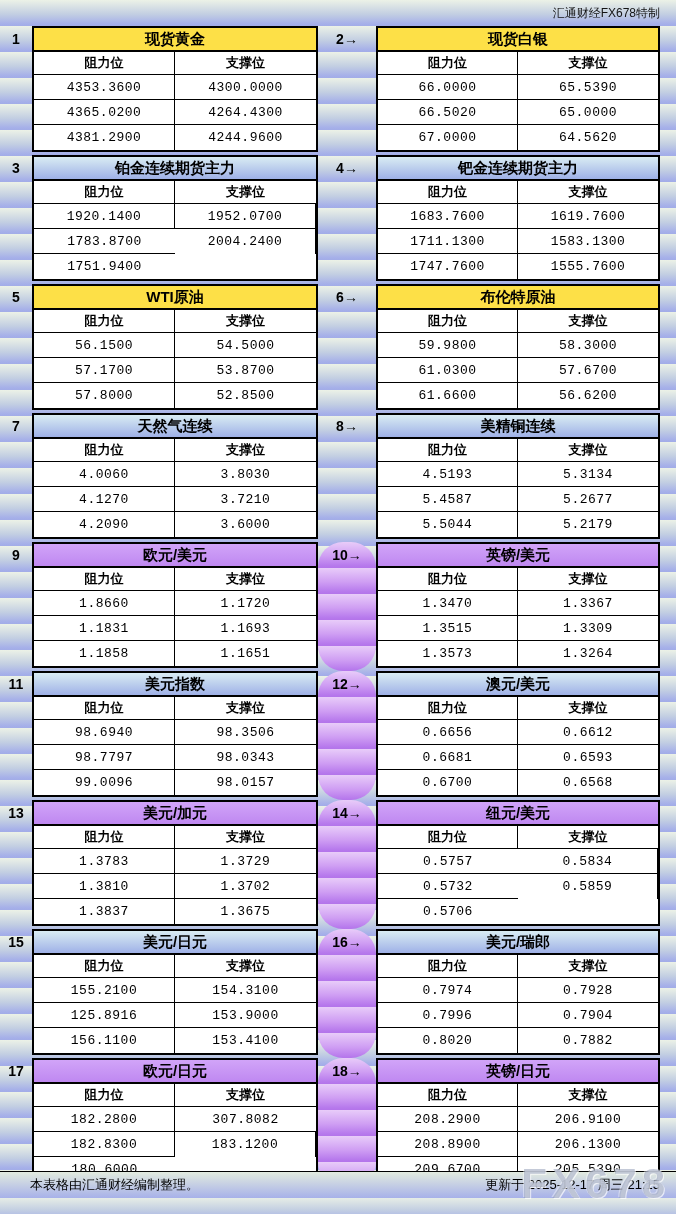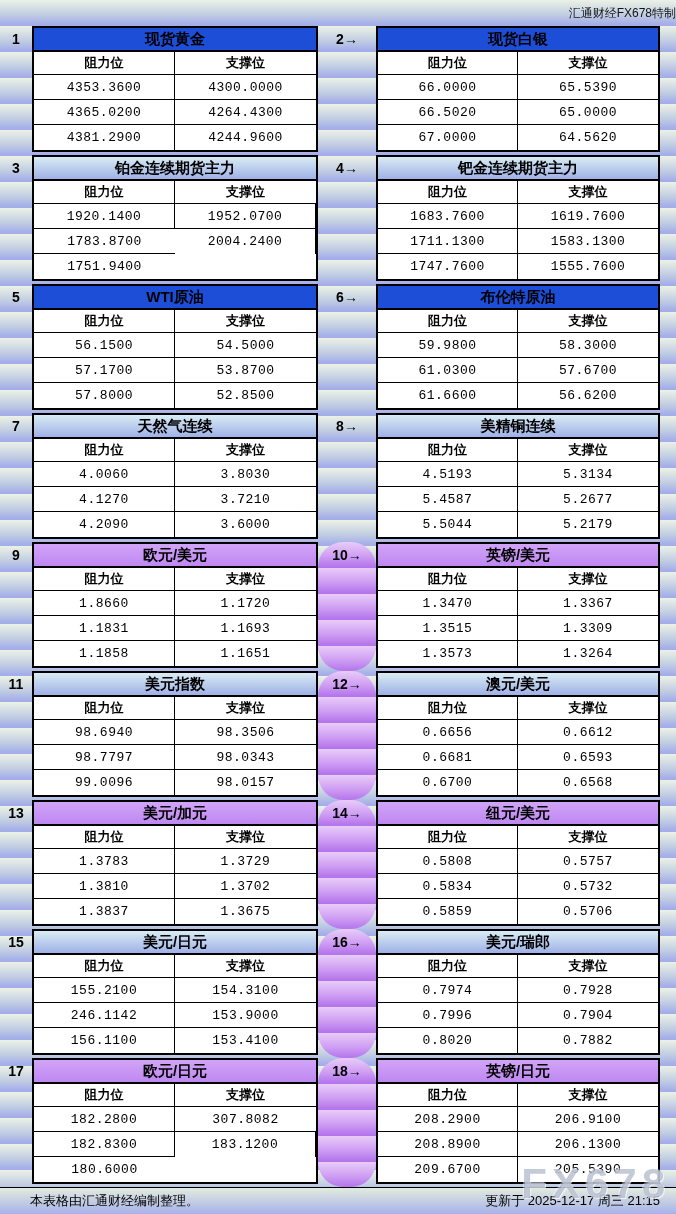--- a/index.html
+++ b/index.html
@@ -7,20 +7,21 @@
     position:relative;
     width:676px; height:1214px;
     overflow:hidden;
     font-family:"Liberation Sans", sans-serif;
     background: repeating-linear-gradient(180deg,
       #ecf2e7 0px, #c3cfe2 14px, #a5afe9 24px, #a2ace8 26px);
   }
   .topbar {
     height:26px;
     display:flex; align-items:center; justify-content:flex-end;
+    padding-right:16px;
     font-size:12px; color:#141414;
   }
   #bands { position:absolute; top:26px; left:0; width:676px; }
   .band { display:flex; height:129px; }
   .numcol { width:32px; }
   .numlabel, .gutlabel {
     height:26px; display:flex; align-items:center; justify-content:center;
     font-weight:bold; font-size:14px; color:#000;
   }
   .gutter { width:58px; }
@@ -39,34 +40,34 @@
     grid-template-columns:1fr 1fr;
     grid-template-rows:24px 23px 1fr 1fr 1fr;
   }
   .panel.pr { width:284px; }
   .ptitle {
     grid-column:1 / 3;
     border-bottom:2px solid #000;
     display:flex; align-items:center; justify-content:center;
     font-weight:bold; font-size:15px; color:#000;
   }
-  .t-yellow .ptitle { background:#1d4ed8; }
+  .t-yellow .ptitle { background:#fde047; }
   .t-blue   .ptitle { background:linear-gradient(180deg,#d9ecf3 0%, #9fb1e7 100%); }
   .t-purple .ptitle { background:linear-gradient(180deg,#d1a4f8 0%, #bf88f1 100%); }
   .pcell {
     display:flex; align-items:center; justify-content:center;
     border-bottom:1px solid #000;
     font-size:13px; color:#000;
   }
   .pcell.pl { border-right:1px solid #000; }
   .pcell.last { border-bottom:none; }
   .phead { font-weight:bold; font-family:Liberation Mono, monospace; }
   .pval  { font-family:"Liberation Mono", monospace; letter-spacing:0.5px; }
   .footer {
-    position:absolute; left:0; bottom:0; width:676px; height:27px;
+    position:absolute; left:0; bottom:16px; width:676px; height:27px;
     box-sizing:border-box;
     display:flex; align-items:center; justify-content:space-between;
     padding:0 16px 0 30px;
     font-size:13px; color:#000;
     border-top:1px solid #000;
     background:linear-gradient(180deg,#e2ebdf 0%, #a7b1e9 100%);
   }
   .watermark {
     position:absolute; right:6px; bottom:6px;
     font-size:42px; font-weight:bold; letter-spacing:5px;
@@ -284,40 +285,39 @@
           <div class="pcell pval pl last">1.3837</div>
           <div class="pcell pval last">1.3675</div>
         </div>
         <div class="gutter purple">
           <div class="gutlabel">14→</div>
         </div>
         <div class="panel t-purple pr">
           <div class="ptitle">纽元/美元</div>
           <div class="pcell phead pl">阻力位</div>
           <div class="pcell phead">支撑位</div>
-          <div class="pcell pval pl">0.5808</div>
           <div class="pcell pval">0.5757</div>
           <div class="pcell pval pl">0.5834</div>
           <div class="pcell pval">0.5732</div>
           <div class="pcell pval pl last">0.5859</div>
           <div class="pcell pval last">0.5706</div>
         </div>
         <div class="margincol"></div>
       </div>
       <div class="band">
         <div class="numcol">
           <div class="numlabel">15</div>
         </div>
         <div class="panel t-blue">
           <div class="ptitle">美元/日元</div>
           <div class="pcell phead pl">阻力位</div>
           <div class="pcell phead">支撑位</div>
           <div class="pcell pval pl">155.2100</div>
           <div class="pcell pval">154.3100</div>
-          <div class="pcell pval pl">246.1142</div>
+          <div class="pcell pval pl">125.8916</div>
           <div class="pcell pval">153.9000</div>
           <div class="pcell pval pl last">156.1100</div>
           <div class="pcell pval last">153.4100</div>
         </div>
         <div class="gutter purple">
           <div class="gutlabel">16→</div>
         </div>
         <div class="panel t-blue pr">
           <div class="ptitle">美元/瑞郎</div>
           <div class="pcell phead pl">阻力位</div>

